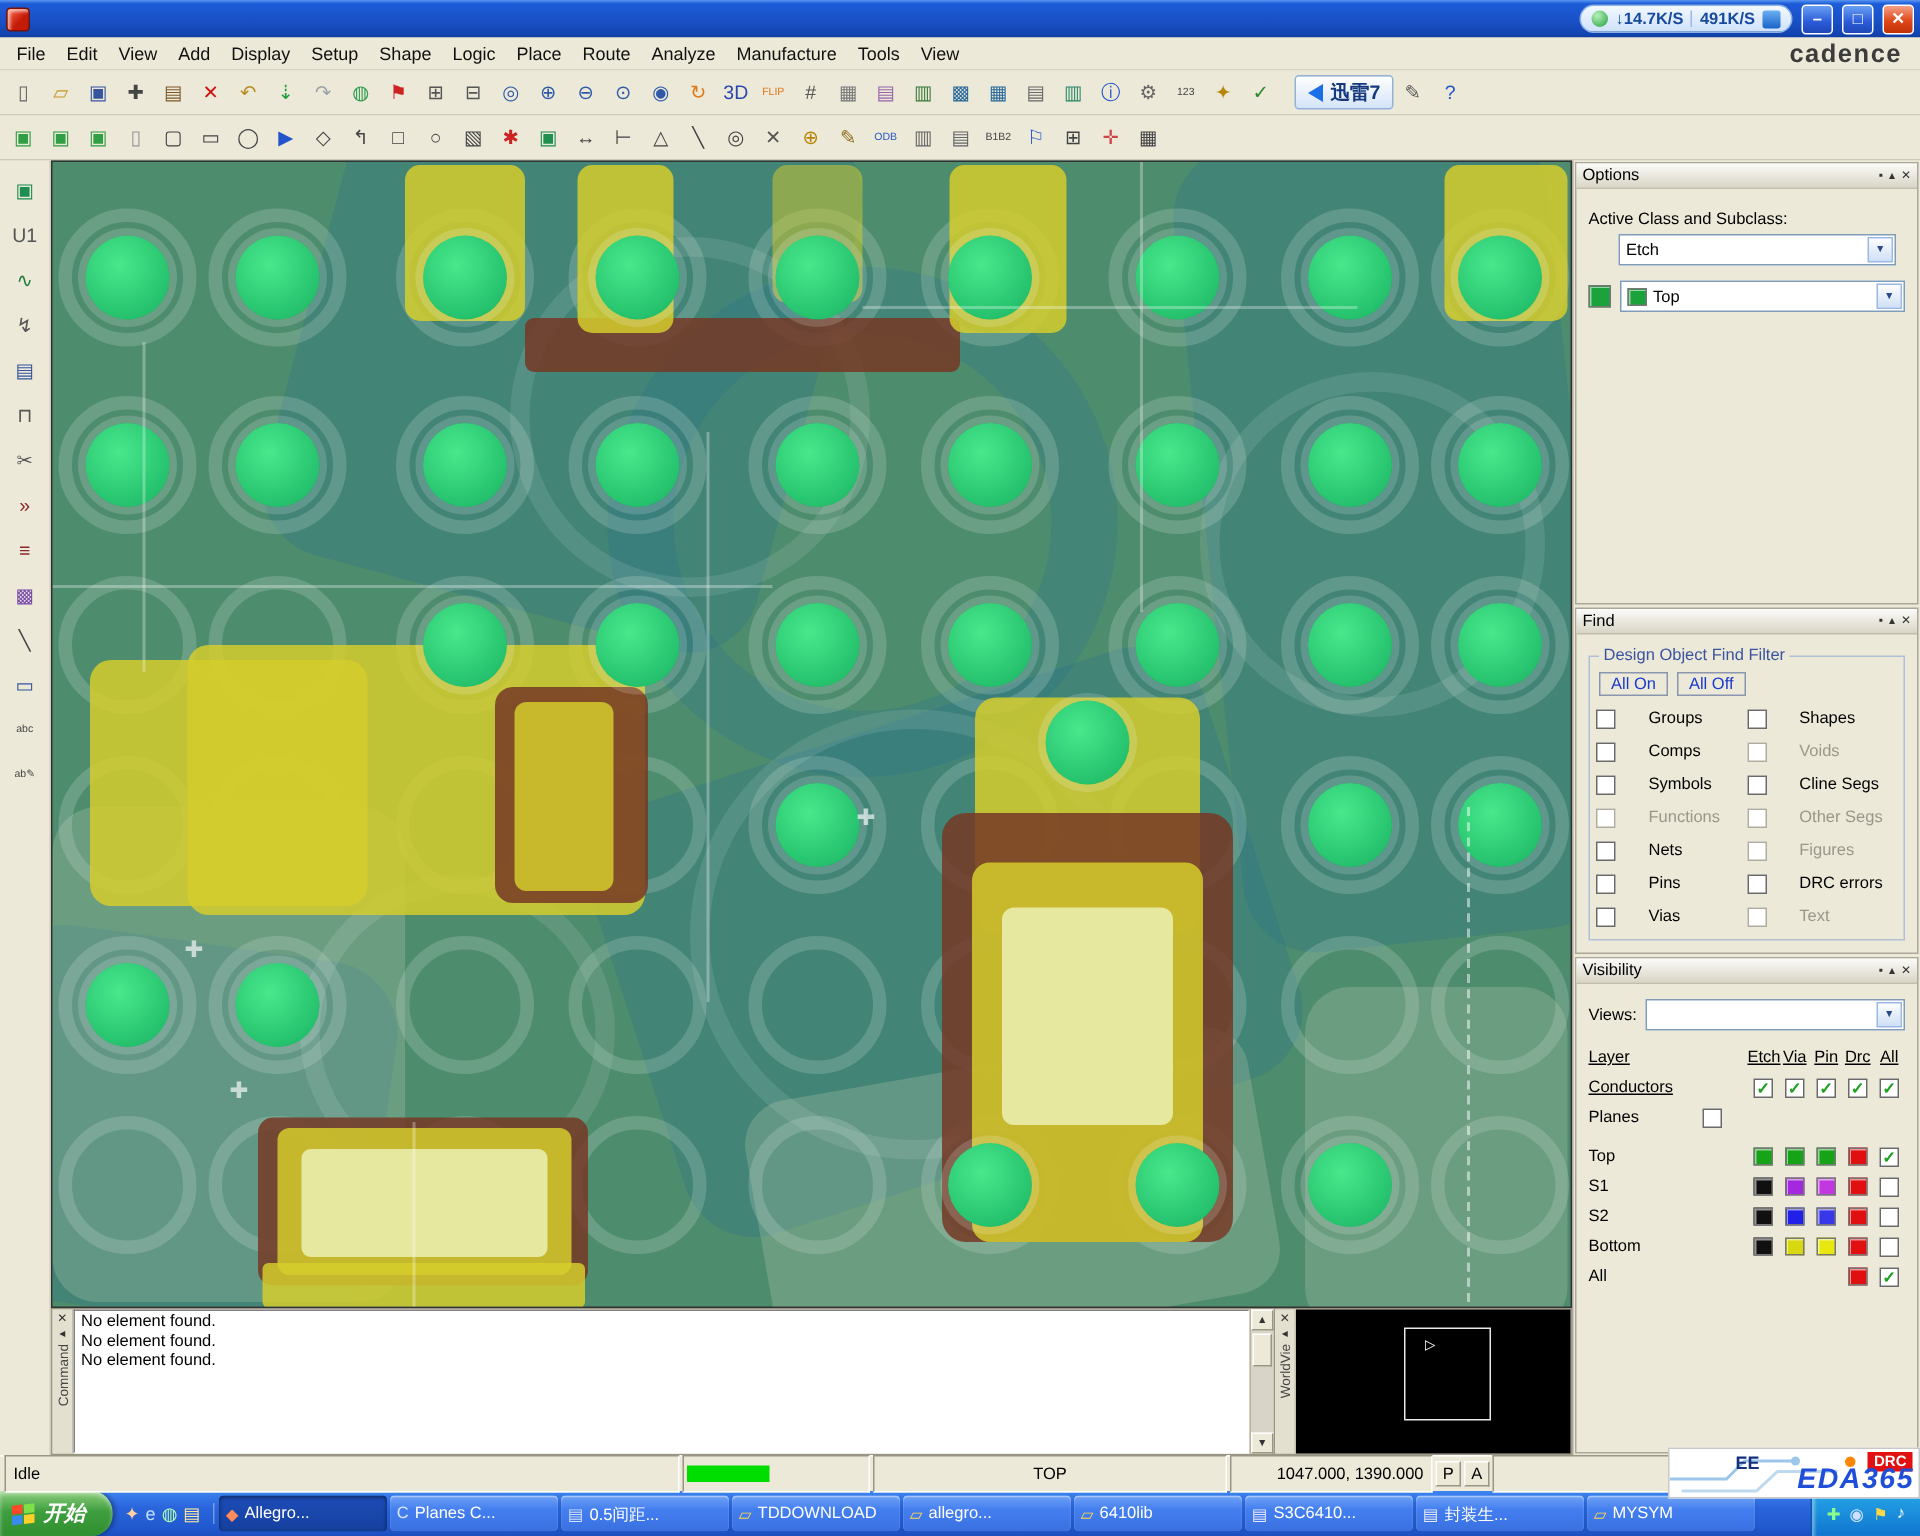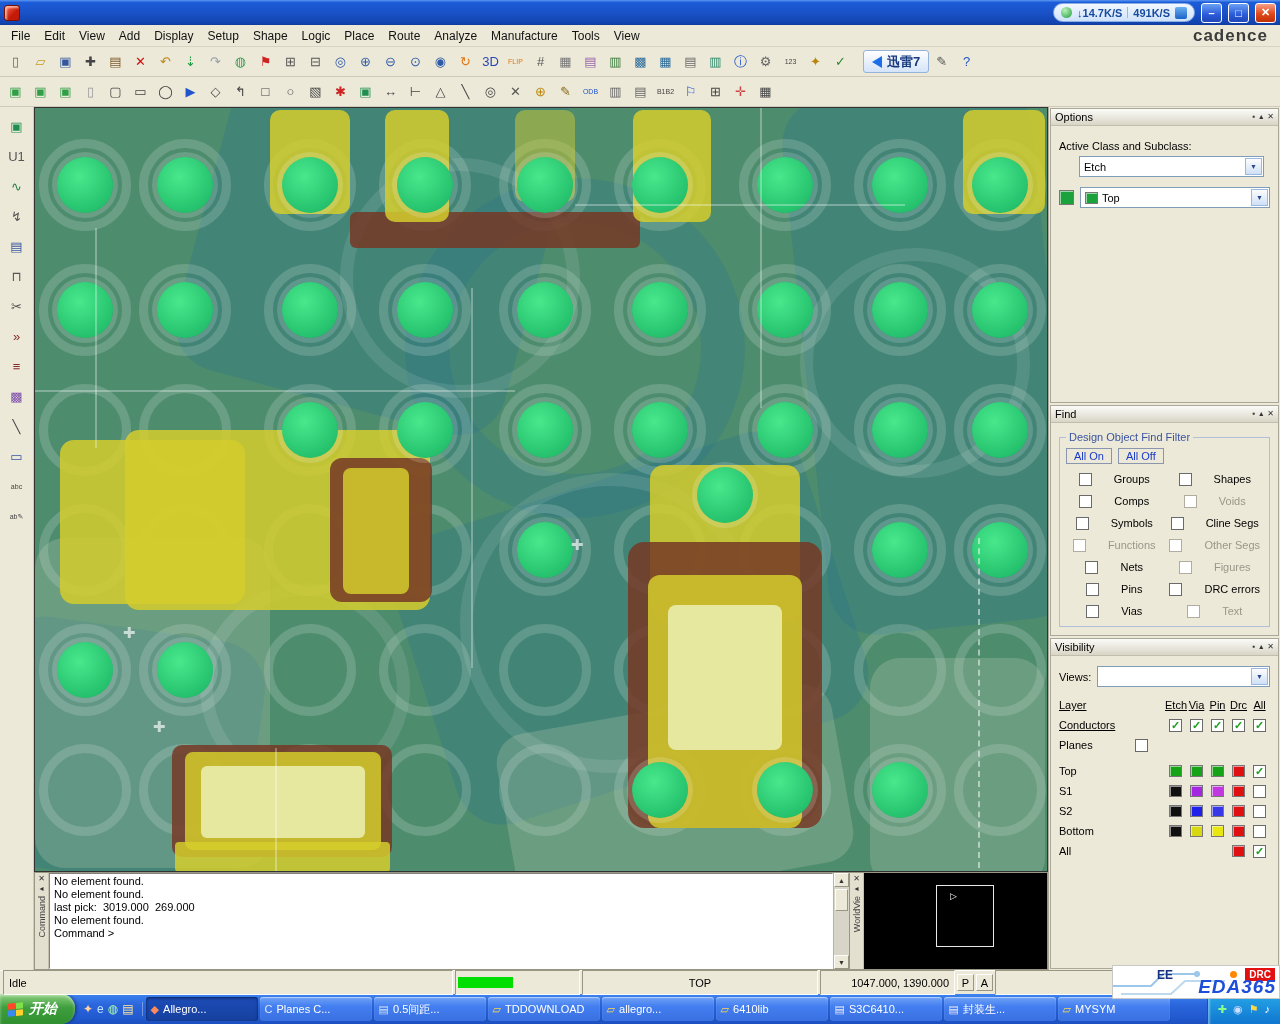--- a/index.html
+++ b/index.html
@@ -100,21 +100,21 @@
   .subclass-row { display:flex; align-items:center; gap:6px; margin:10px 2px 0 2px; }
   .swatch { display:inline-block; width:13px; height:12px; border:1px solid #777; box-shadow:inset 1px 1px 0 rgba(255,255,255,.55); }
   .swatch.lg { width:15px; height:15px; flex:0 0 auto; }
   .swatch.sm { flex:0 0 auto; }
   .groupbox { position:relative; border:1px solid #b0c0d8; margin:8px 2px 2px 2px; padding:10px 4px 4px 4px; }
   .groupbox-title { position:absolute; top:-7px; left:6px; background:#ece9d8; padding:0 3px; color:#3a54a0; font-size:11px; }
   .allrow { display:flex; gap:6px; margin:0 0 4px 2px; }
   .linkbtn { border:1px solid #8a96b0; background:#ece9d8; color:#1a3acc; font-size:11px; padding:1px 7px; }
   .find-cols { display:flex; }
   .fcol { flex:1; display:flex; flex-direction:column; }
-  .cbrow { display:flex; align-items:center; gap:22px; height:22px;justify-content:center; }
+  .cbrow { display:flex; align-items:center; gap:22px; height:22px; }
   .cbrow.disabled .cblabel { color:#9a978a; }
   .cbrow.disabled .cb { border-color:#b0ada0; }
   .cb { width:13px; height:13px; border:1px solid #6a6a6a; background:#fff; display:inline-flex; align-items:center; justify-content:center;
     font-style:normal; font-size:11px; font-weight:bold; color:#1fa01f; flex:0 0 auto; }
   .cb.checked::after { content:"✓"; }
   .views-row { display:flex; align-items:center; gap:6px; margin:4px 2px 8px 2px; }
   .views-row .combo { flex:1; }
   .vhead,.vrow { display:flex; align-items:center; height:20px; padding:0 2px; }
   .vlabel { width:74px; font-size:11px; }
   .link { text-decoration:underline; }
@@ -600,23 +600,21 @@
       <div class="console-row">
         <div class="console">
           <div class="strip">
             <span class="strip-x">✕</span>
             <span class="strip-a">◂</span>
             <span class="strip-label">Command</span>
           </div>
           <div class="console-body">
             <div class="cline">No element found.</div>
               <div class="cline">No element found.</div>
-              <div class="cline">last pick:  3019.000  269.000</div>
               <div class="cline">No element found.</div>
-              <div class="cline">Command &gt;</div>
           </div>
           <div class="vscroll">
             <span class="sarrow">▲</span>
             <span class="sthumb"></span>
             <span class="sarrow down">▼</span>
           </div>
         </div>
 
         <div class="worldview">
           <div class="strip">

